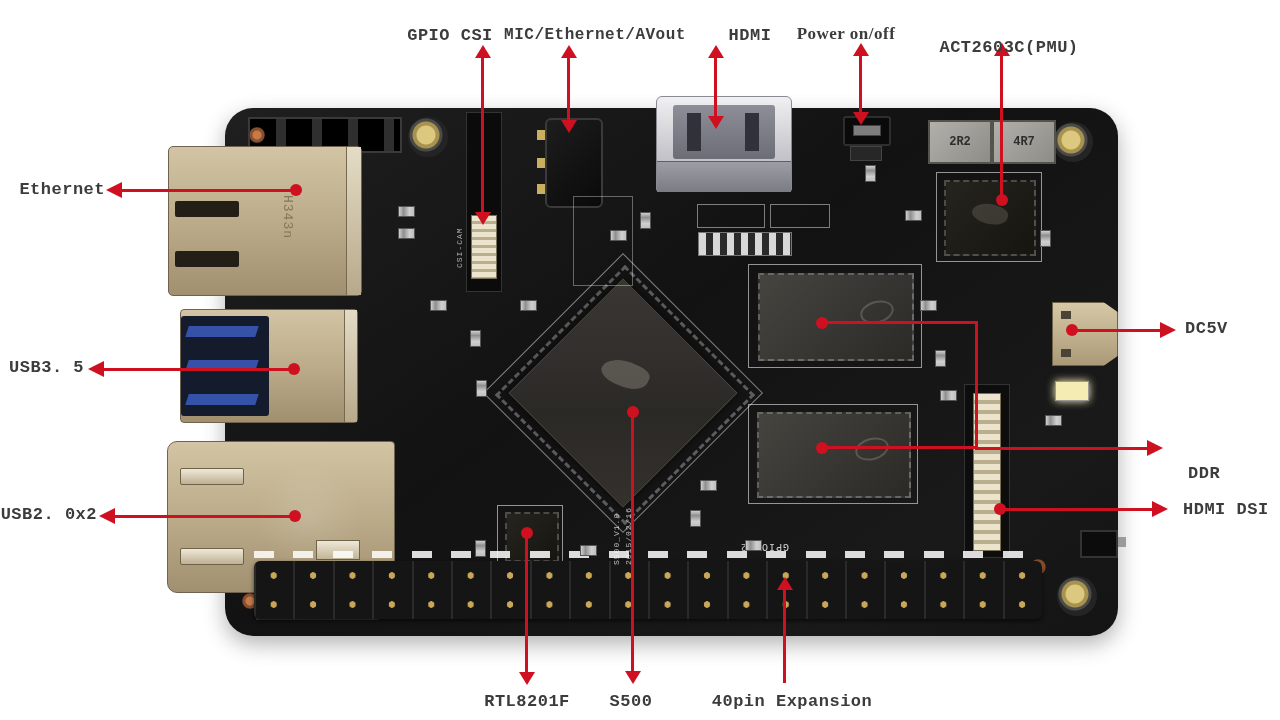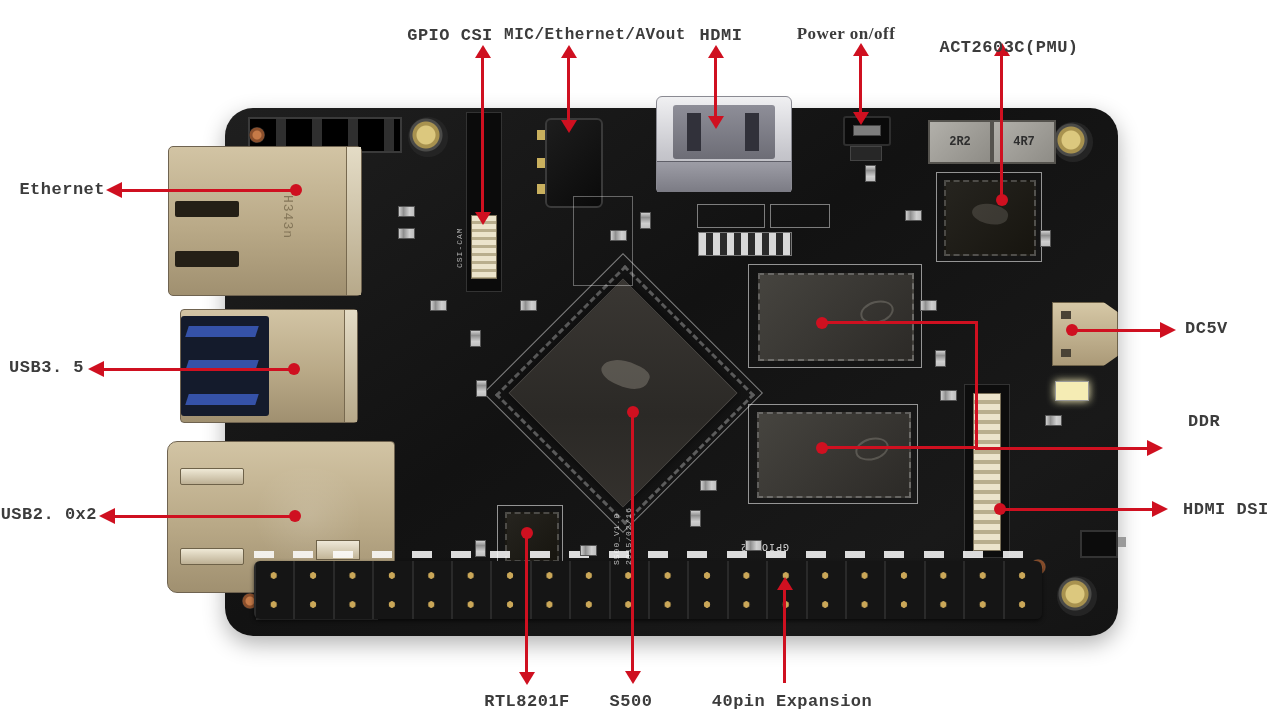--- a/index.html
+++ b/index.html
@@ -274,29 +274,29 @@
     <div class="aline-v" style="left:631px;top:412px;height:260px;"></div>
     <div class="ah-down" style="left:625px;top:671px;"></div>
   </div>
   <div>
     <div class="ah-up" style="left:777px;top:577px;"></div>
     <div class="aline-v" style="left:783px;top:589px;height:94px;"></div>
   </div>
 
   <div class="lbl center" style="left:450px;top:26px;">GPIO CSI</div>
   <div class="lbl center" style="left:595px;top:26px;font-size:16px;">MIC/Ethernet/AVout</div>
-  <div class="lbl center" style="left:721px;top:26px;text-align:center;">HDMI</div>
+  <div class="lbl center" style="left:750px;top:26px;text-align:center;">HDMI</div>
   <div class="lbl center" style="left:846px;top:24px;font-family:Liberation Serif, serif;">Power on/off</div>
   <div class="lbl center" style="left:1009px;top:38px;">ACT2603C(PMU)</div>
 
   <div class="lbl right-align" style="left:0;width:105px;top:180px;">Ethernet</div>
   <div class="lbl right-align" style="left:0;width:84px;top:358px;">USB3. 5</div>
   <div class="lbl right-align" style="left:0;width:97px;top:505px;">USB2. 0x2</div>
 
   <div class="lbl" style="left:1185px;top:319px;">DC5V</div>
-  <div class="lbl" style="left:1188px;top:412px;">DDR</div>
+  <div class="lbl" style="left:1188px;top:464px;">DDR</div>
   <div class="lbl" style="left:1183px;top:500px;">HDMI DSI</div>
 
   <div class="lbl center" style="left:527px;top:692px;">RTL8201F</div>
   <div class="lbl center" style="left:631px;top:692px;">S500</div>
   <div class="lbl center" style="left:792px;top:692px;">40pin Expansion</div>
 
 </div>
 
 </body></html>

